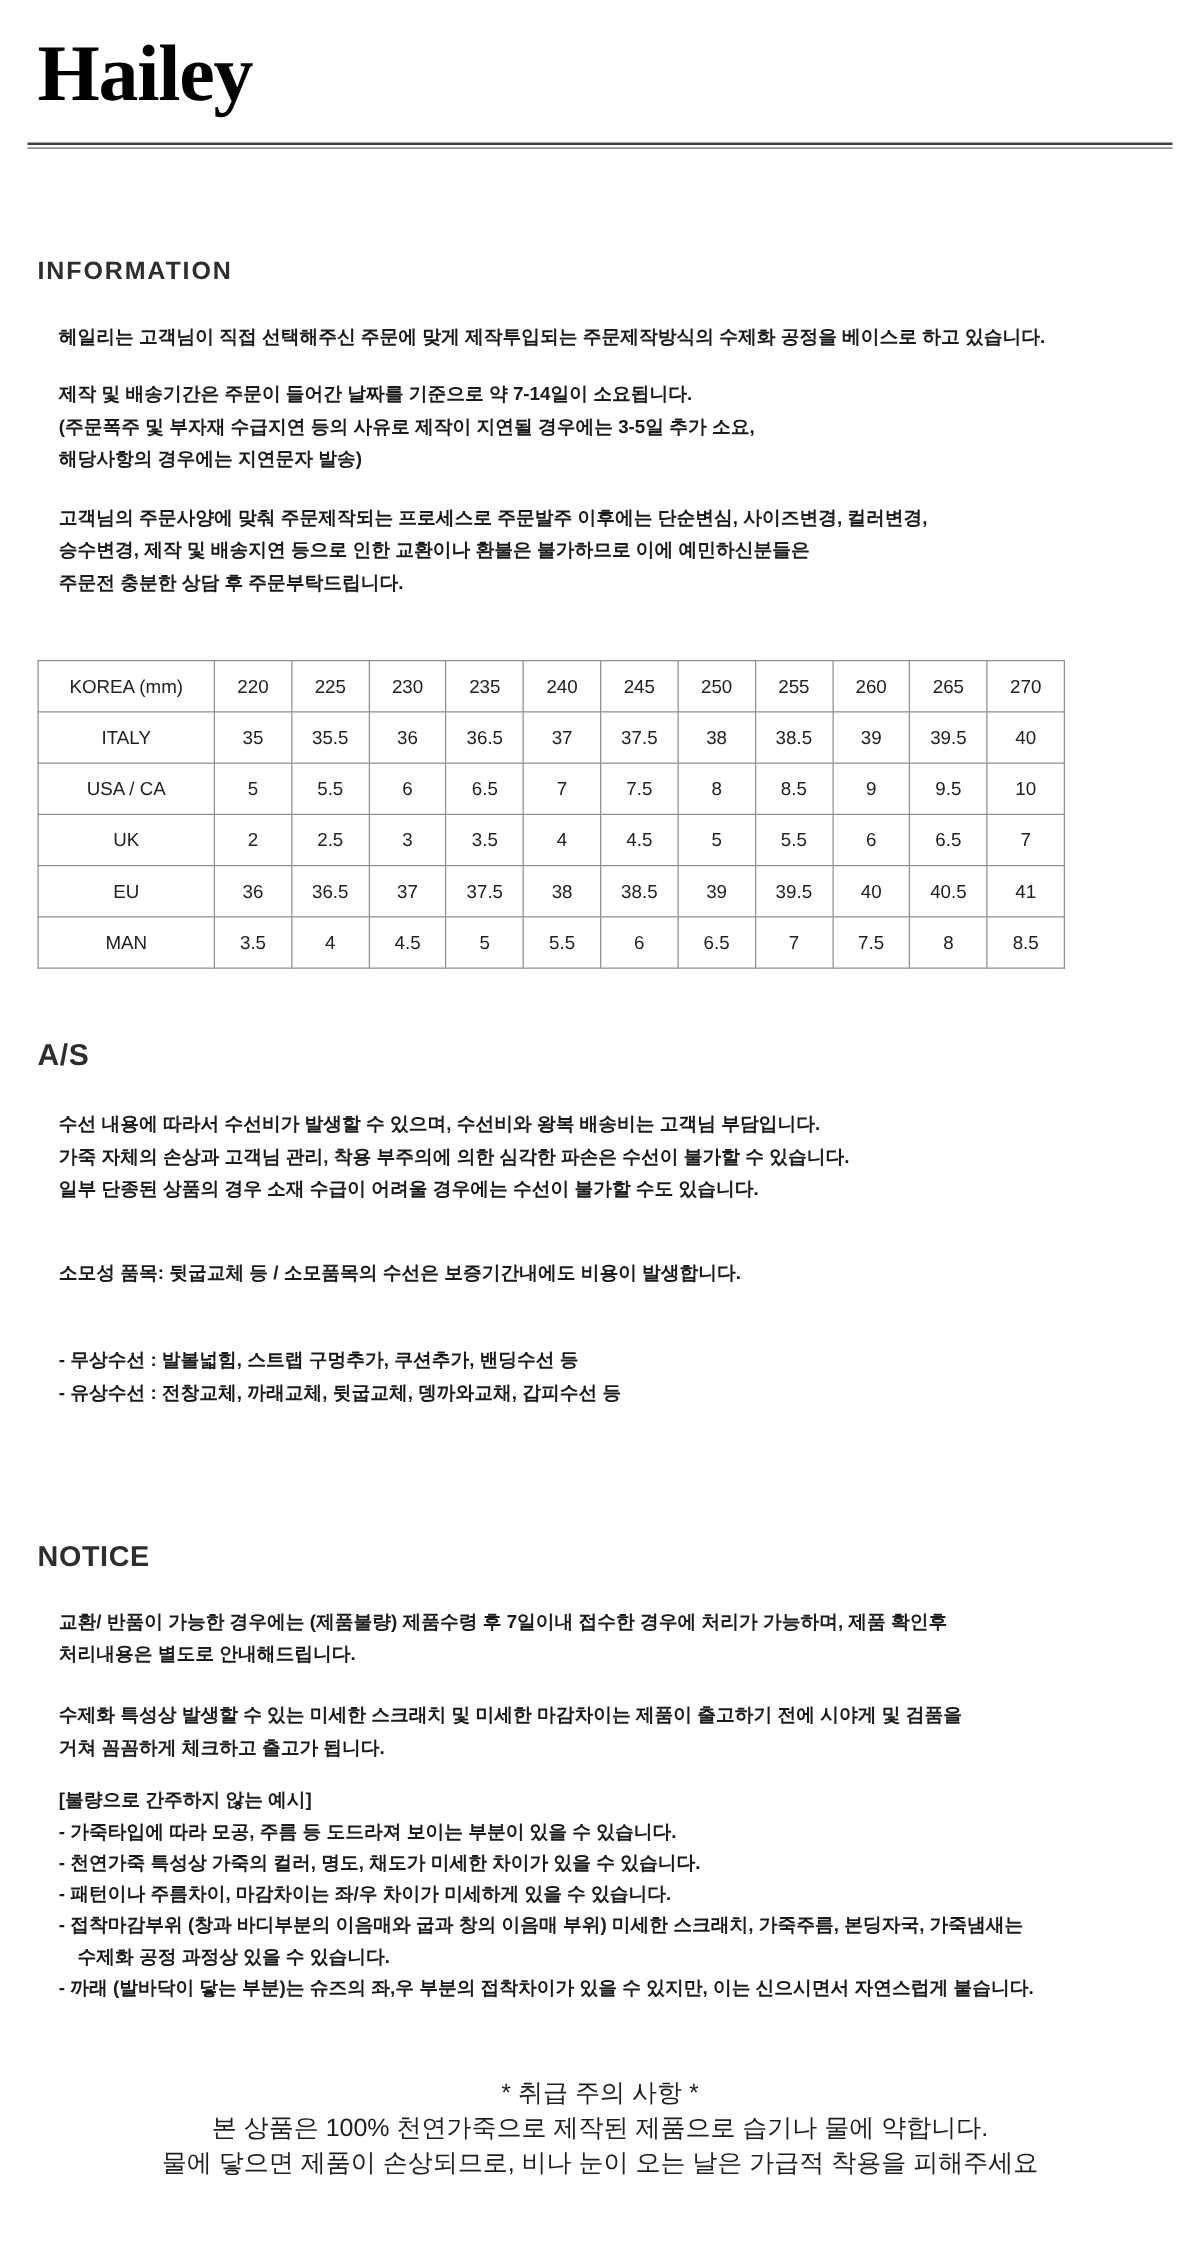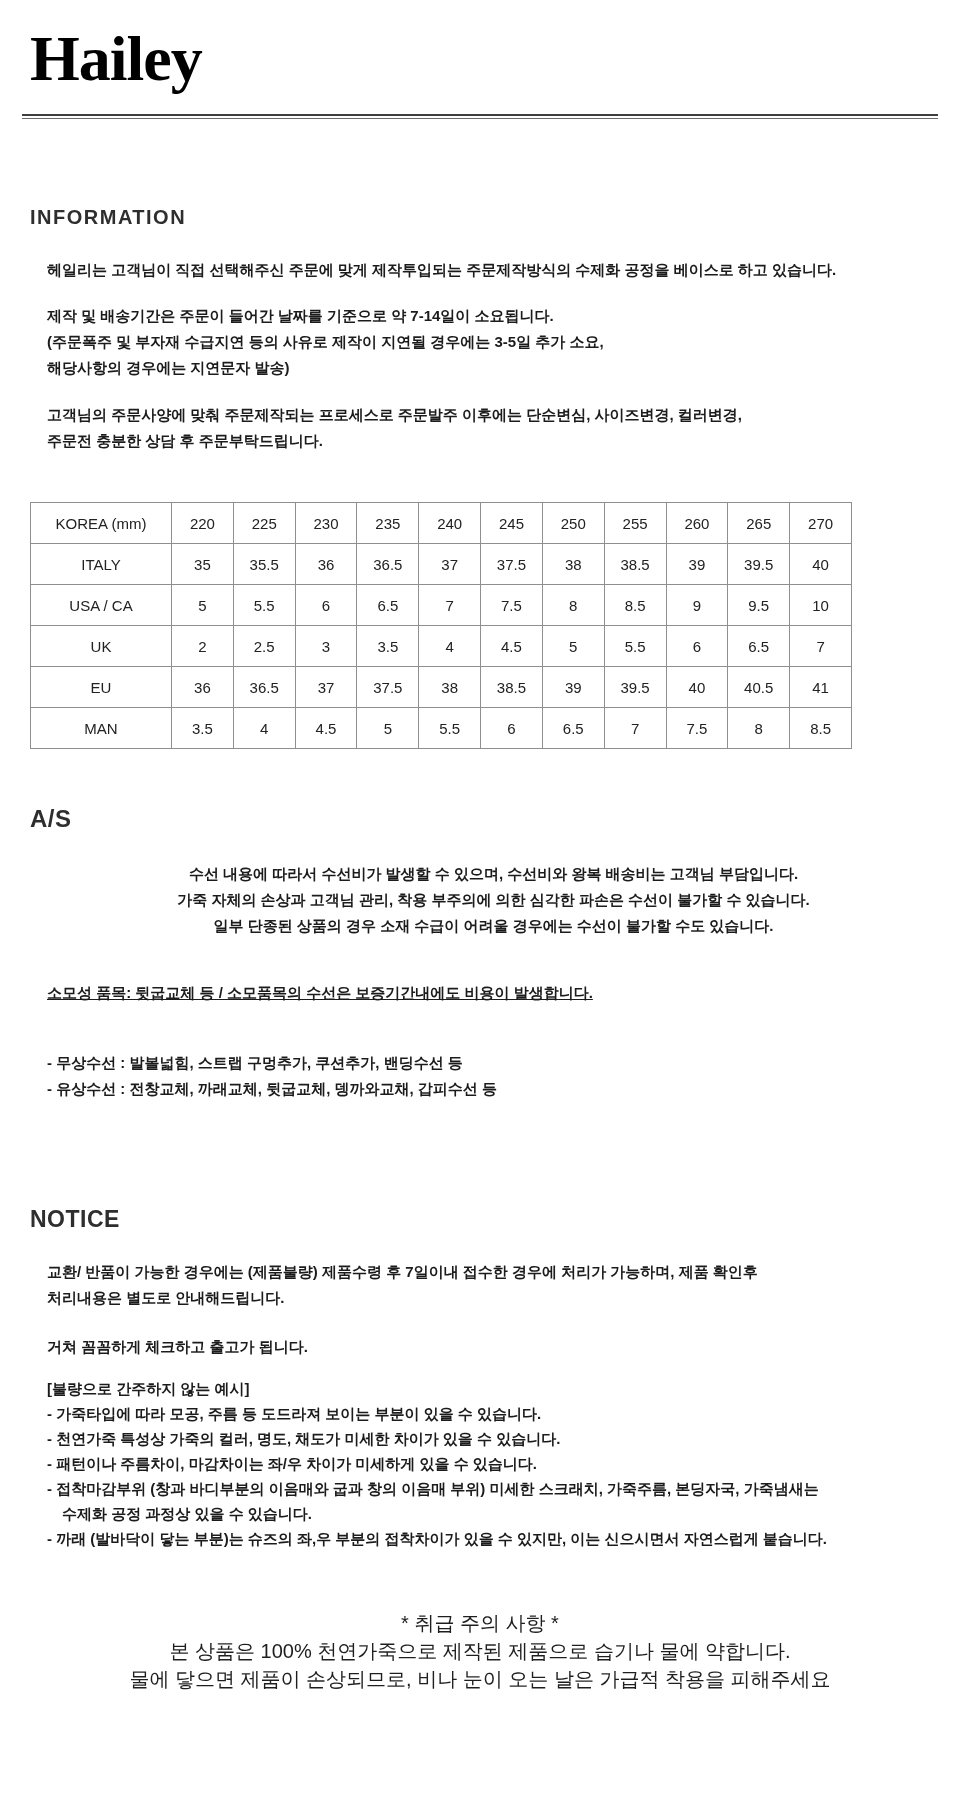--- a/index.html
+++ b/index.html
@@ -60,22 +60,22 @@
     height: 40px;
     text-align: center;
     vertical-align: middle;
     font-size: 15px;
     font-weight: 400;
     color: #222222;
     padding: 0;
   }
   .size-table td.label-cell { width: 140px; }
 
-  .p-as-1 { margin-top: 28px; text-align: center; }
-  .p-as-2 { margin-top: 41px; text-decoration: underline; }
+  .p-as-1 { margin-top: 28px; }
+  .p-as-2 { margin-top: 41px; }
   .p-as-scope { margin-top: 44px; }
 
   .p-notice-1 { margin-top: 26px; }
   .p-notice-2 { margin-top: 23px; }
   .p-notice-defect { margin-top: 16px; }
   .p-notice-defect .line { line-height: 25px; }
   .line.indent { padding-left: 15px; }
 
   .footer {
     margin-top: 58px;
@@ -102,20 +102,21 @@
   <div class="para p-info-1">
     <div class="line">헤일리는 고객님이 직접 선택해주신 주문에 맞게 제작투입되는 주문제작방식의 수제화 공정을 베이스로 하고 있습니다.</div>
   </div>
   <div class="para p-info-2">
     <div class="line">제작 및 배송기간은 주문이 들어간 날짜를 기준으로 약 7-14일이 소요됩니다.</div>
     <div class="line">(주문폭주 및 부자재 수급지연 등의 사유로 제작이 지연될 경우에는 3-5일 추가 소요,</div>
     <div class="line">해당사항의 경우에는 지연문자 발송)</div>
   </div>
   <div class="para p-info-3">
     <div class="line">고객님의 주문사양에 맞춰 주문제작되는 프로세스로 주문발주 이후에는 단순변심, 사이즈변경, 컬러변경,</div>
+    <div class="line">승수변경, 제작 및 배송지연 등으로 인한 교환이나 환불은 불가하므로 이에 예민하신분들은</div>
     <div class="line">주문전 충분한 상담 후 주문부탁드립니다.</div>
   </div>
 
   <table class="size-table">
     <tbody>
         <tr>
           <td class="label-cell">KOREA (mm)</td>
           <td>220</td>
           <td>225</td>
           <td>230</td>
@@ -218,20 +219,21 @@
   </div>
 </section>
 
 <section>
   <h2 class="sec-heading notice-h">NOTICE</h2>
   <div class="para p-notice-1">
     <div class="line">교환/ 반품이 가능한 경우에는 (제품불량) 제품수령 후 7일이내 접수한 경우에 처리가 가능하며, 제품 확인후</div>
     <div class="line">처리내용은 별도로 안내해드립니다.</div>
   </div>
   <div class="para p-notice-2">
+    <div class="line">수제화 특성상 발생할 수 있는 미세한 스크래치 및 미세한 마감차이는 제품이 출고하기 전에 시야게 및 검품을</div>
     <div class="line">거쳐 꼼꼼하게 체크하고 출고가 됩니다.</div>
   </div>
   <div class="para p-notice-defect">
     <div class="line">[불량으로 간주하지 않는 예시]</div>
     <div class="line">- 가죽타입에 따라 모공, 주름 등 도드라져 보이는 부분이 있을 수 있습니다.</div>
     <div class="line">- 천연가죽 특성상 가죽의 컬러, 명도, 채도가 미세한 차이가 있을 수 있습니다.</div>
     <div class="line">- 패턴이나 주름차이, 마감차이는 좌/우 차이가 미세하게 있을 수 있습니다.</div>
     <div class="line">- 접착마감부위 (창과 바디부분의 이음매와 굽과 창의 이음매 부위) 미세한 스크래치, 가죽주름, 본딩자국, 가죽냄새는</div>
     <div class="line indent">수제화 공정 과정상 있을 수 있습니다.</div>
     <div class="line">- 까래 (발바닥이 닿는 부분)는 슈즈의 좌,우 부분의 접착차이가 있을 수 있지만, 이는 신으시면서 자연스럽게 붙습니다.</div>

